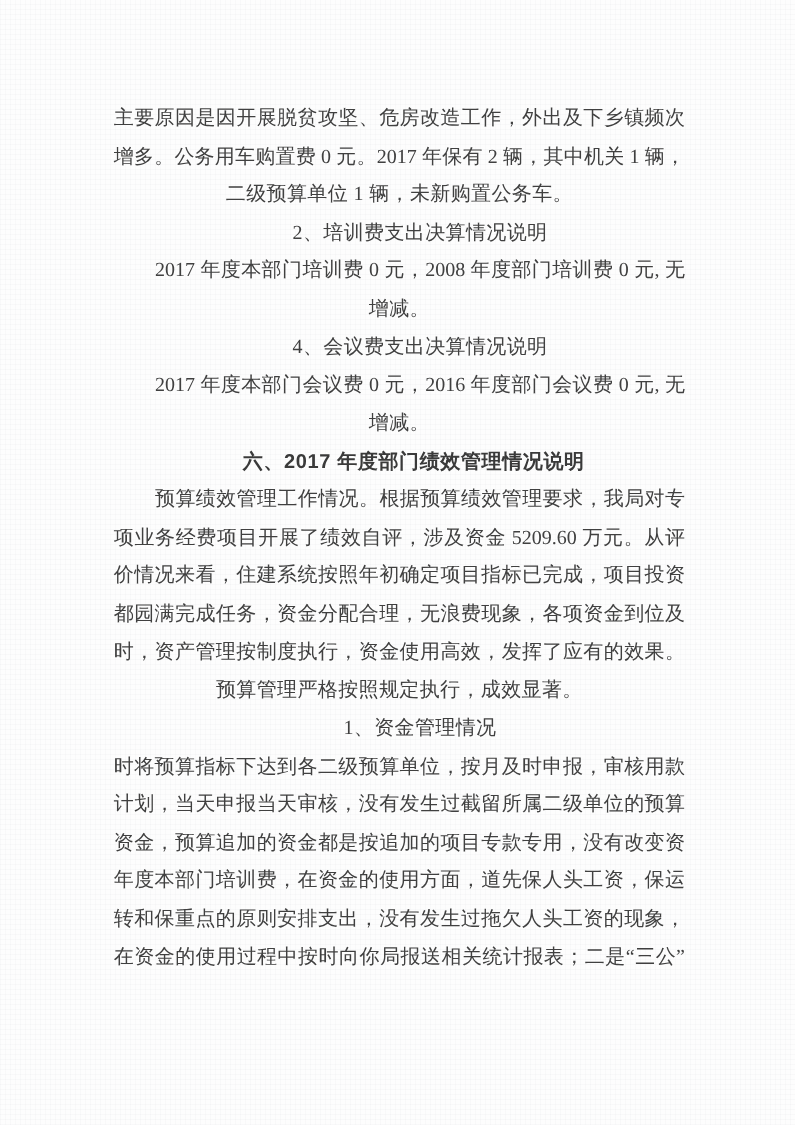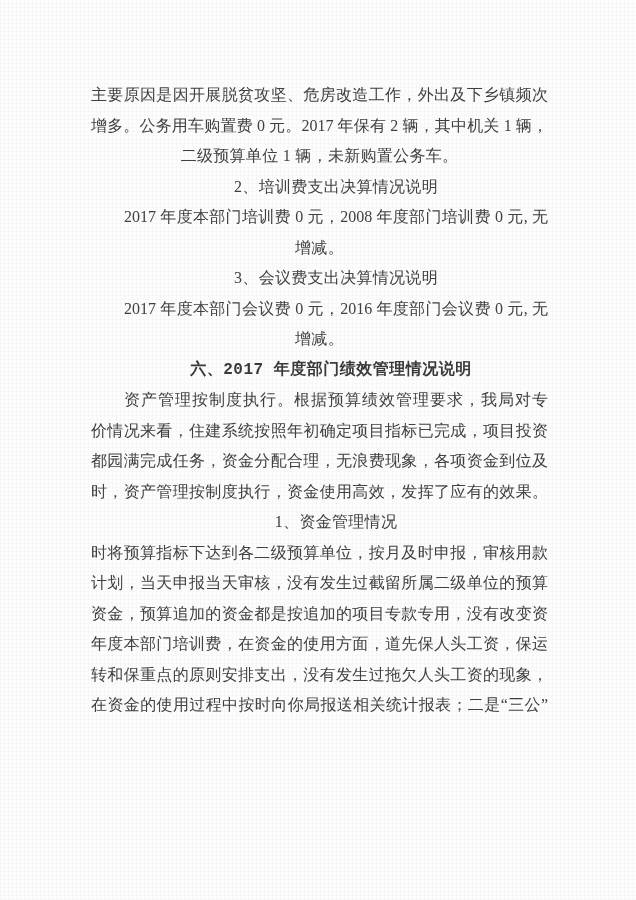--- a/index.html
+++ b/index.html
@@ -44,45 +44,47 @@
     white-space: normal;
     text-align: justify;
     text-justify: inter-character;
     text-align-last: justify;
     letter-spacing: 0;
   }
   .line.indent {
     padding-left: 33px;
   }
   .line.heading {
-    font-family: Liberation Mono, monospace;
+    font-family: Liberation Sans, sans-serif;
     font-weight: bold;
     padding-left: 23px;
     letter-spacing: 0.5px;
     color: #3a3a3a;
   }
 </style>
 </head>
 <body>
 
 <div class="doc">
   <div class="line stretch">主要原因是因开展脱贫攻坚、危房改造工作，外出及下乡镇频次</div>
   <div class="line stretch">增多。公务用车购置费 0 元。2017 年保有 2 辆，其中机关 1 辆，</div>
   <div class="line">二级预算单位 1 辆，未新购置公务车。</div>
   <div class="line indent">2、培训费支出决算情况说明</div>
   <div class="line indent stretch">2017 年度本部门培训费 0 元，2008 年度部门培训费 0 元, 无</div>
   <div class="line">增减。</div>
-  <div class="line indent">3、会议费支出决算情况说明</div>
+  <div class="line indent">4、会议费支出决算情况说明</div>
   <div class="line indent stretch">2017 年度本部门会议费 0 元，2016 年度部门会议费 0 元, 无</div>
   <div class="line">增减。</div>
   <div class="line heading">六、2017 年度部门绩效管理情况说明</div>
-  <div class="line indent stretch">资产管理按制度执行。根据预算绩效管理要求，我局对专</div>
+  <div class="line indent stretch">预算绩效管理工作情况。根据预算绩效管理要求，我局对专</div>
+  <div class="line stretch">项业务经费项目开展了绩效自评，涉及资金 5209.60 万元。从评</div>
   <div class="line stretch">价情况来看，住建系统按照年初确定项目指标已完成，项目投资</div>
   <div class="line stretch">都园满完成任务，资金分配合理，无浪费现象，各项资金到位及</div>
   <div class="line stretch">时，资产管理按制度执行，资金使用高效，发挥了应有的效果。</div>
+  <div class="line">预算管理严格按照规定执行，成效显著。</div>
   <div class="line indent">1、资金管理情况</div>
   <div class="line stretch">时将预算指标下达到各二级预算单位，按月及时申报，审核用款</div>
   <div class="line stretch">计划，当天申报当天审核，没有发生过截留所属二级单位的预算</div>
   <div class="line stretch">资金，预算追加的资金都是按追加的项目专款专用，没有改变资</div>
   <div class="line stretch">年度本部门培训费，在资金的使用方面，道先保人头工资，保运</div>
   <div class="line stretch">转和保重点的原则安排支出，没有发生过拖欠人头工资的现象，</div>
   <div class="line stretch">在资金的使用过程中按时向你局报送相关统计报表；二是“三公”</div>
 </div>
 
 </body></html>

